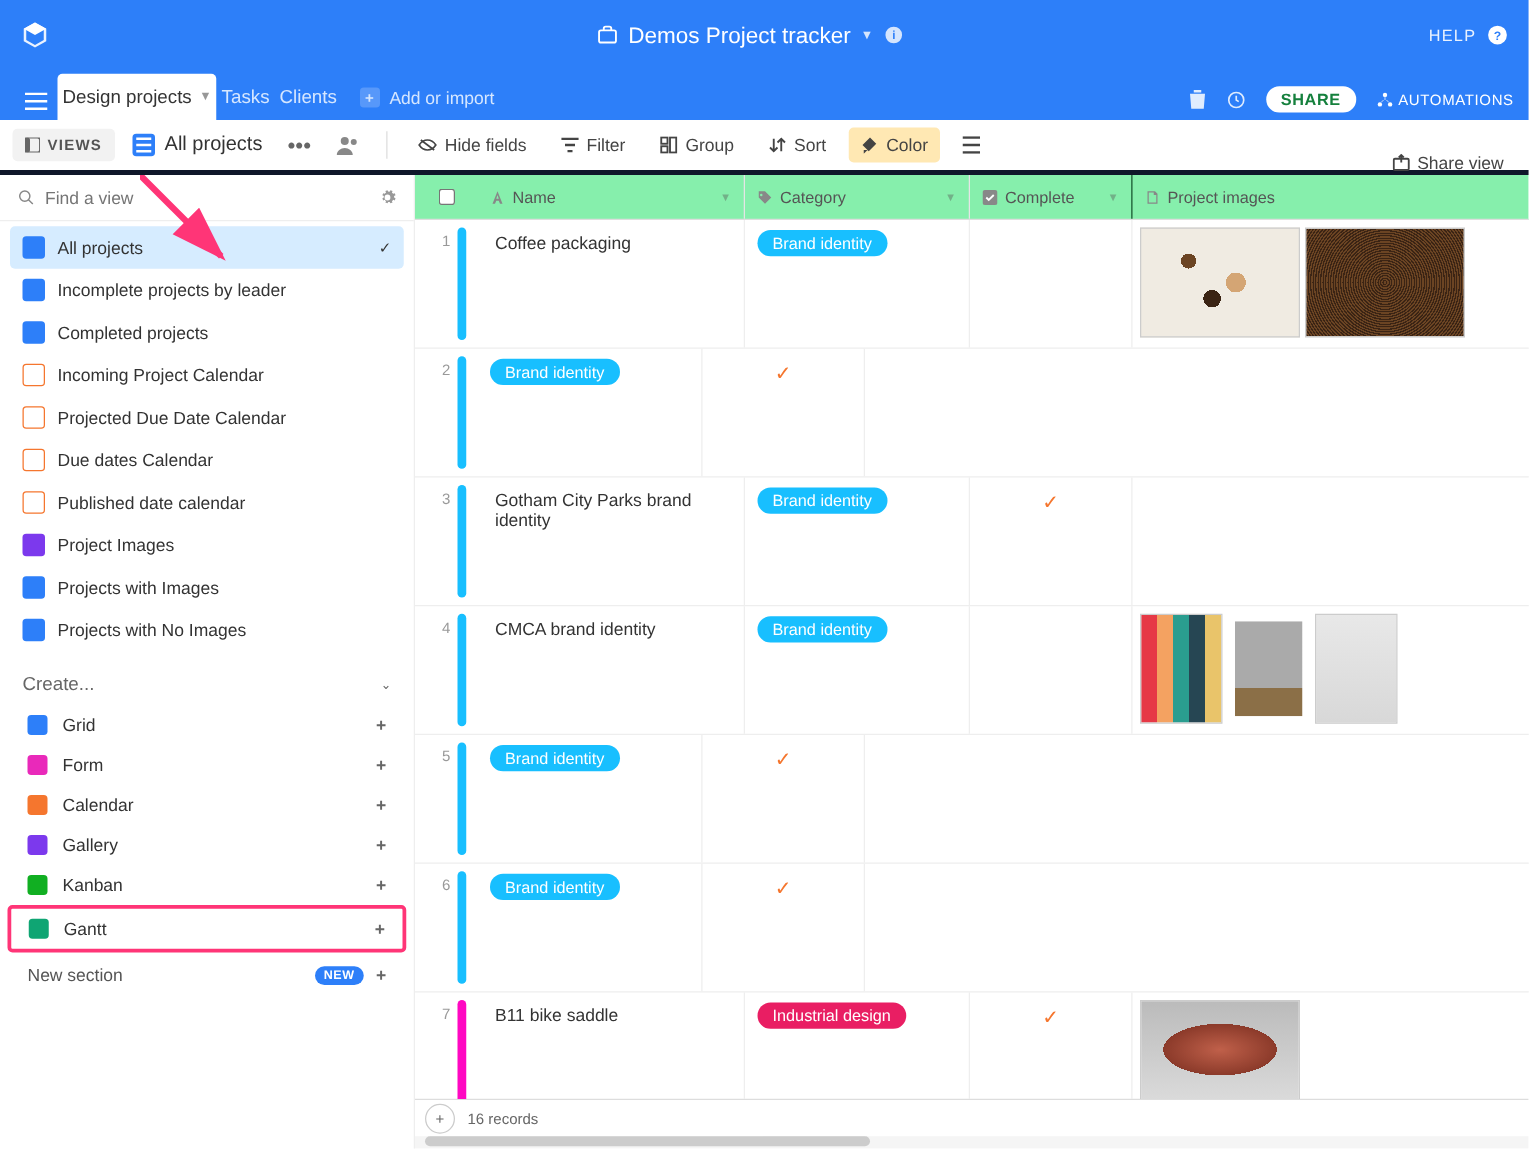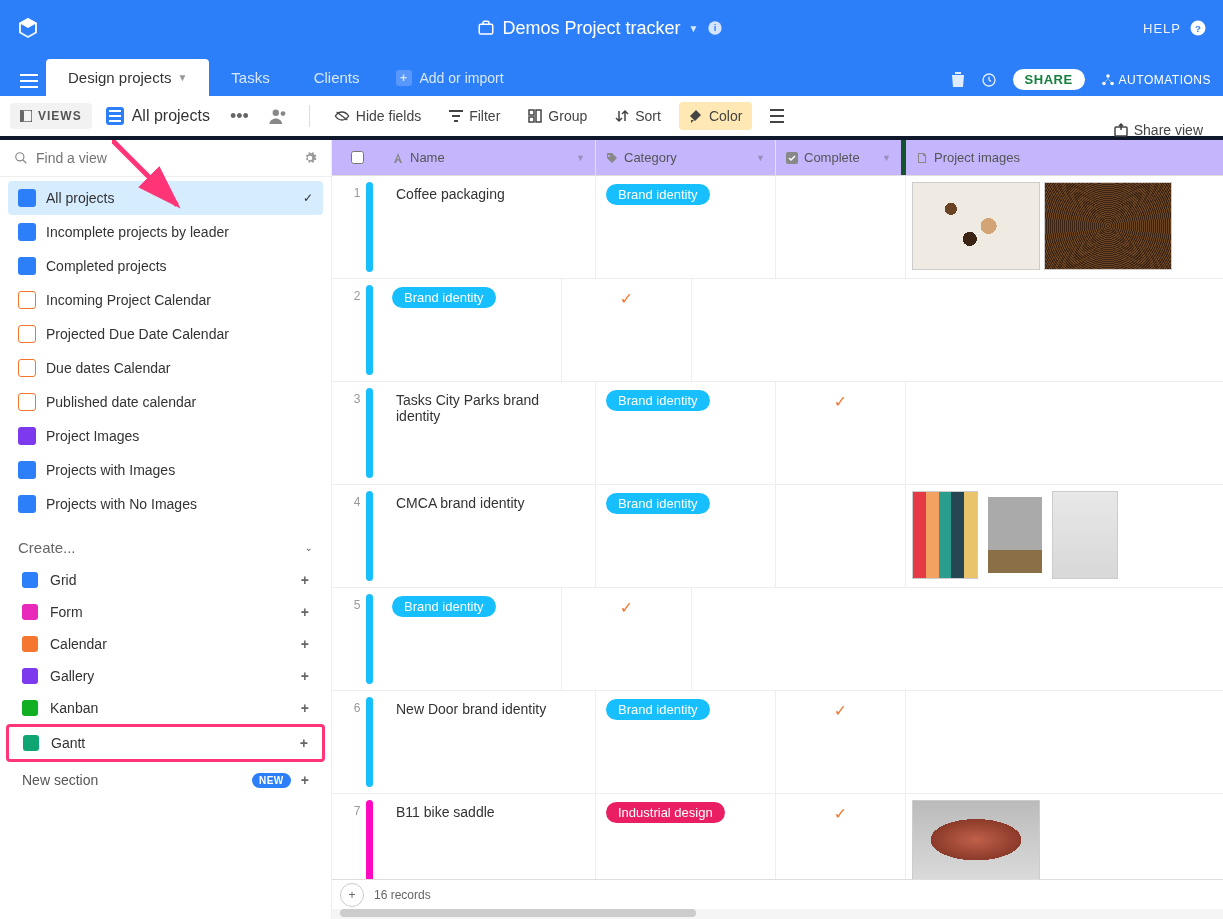--- a/index.html
+++ b/index.html
@@ -9,21 +9,21 @@
 .header { background: #2d7ff9; height: 56px; display: flex; align-items: center; padding: 0 16px; color: #fff; }
 .header-left { width: 40px; }
 .cube-logo { width: 24px; height: 24px; }
 .header-center { flex: 1; display: flex; align-items: center; justify-content: center; gap: 8px; font-size: 18px; font-weight: 500; }
 .header-right { display: flex; align-items: center; gap: 8px; font-size: 13px; }
 .help-link { opacity: .9; letter-spacing: 1px; }
 
 
 .tabs-bar { background: #2d7ff9; height: 40px; display: flex; align-items: flex-end; padding: 0 12px; color: #fff; }
 .hamburger { color: #fff; padding: 8px; cursor: pointer; }
-.tab { padding: 10px 22px; cursor: pointer; color: #d6e7ff; display: flex; align-items: center; gap: 6px; font-size: 15px; }
+.tab { padding: 10px 4px; cursor: pointer; color: #d6e7ff; display: flex; align-items: center; gap: 6px; font-size: 15px; }
 .tab.active { background: #fff; color: #333; border-radius: 4px 4px 0 0; }
 .tab.active .chev { opacity:.5; }
 .chev { font-size:10px; }
 .add-import { padding: 10px 14px; color: #d6e7ff; cursor: pointer; display: flex; align-items: center; gap: 8px; }
 .tabs-right { margin-left:auto; display:flex; align-items:center; gap:16px; padding-bottom:6px;}
 .tabs-right .ic { opacity:.85; cursor:pointer; }
 .share-btn { background:#fff; color:#15803d; font-weight:600; font-size:13px; border-radius:12px; padding:3px 12px; letter-spacing:.5px; cursor:pointer;}
 .automations { display:flex; align-items:flex-start; gap:4px; font-size:12px; letter-spacing:.5px; cursor:pointer;}
 
 
@@ -62,25 +62,25 @@
 .cicon.blue{background:#2d7ff9}.cicon.pink{background:#e929ba}.cicon.orange{background:#f5762e}.cicon.purple{background:#7c39ed}.cicon.green{background:#11af22}.cicon.teal{background:#0fa573}
 .newsection{display:flex;align-items:center;padding:10px 22px;color:#555;cursor:pointer;gap:10px;}
 .new-badge{background:#2d7ff9;color:#fff;font-size:10px;font-weight:600;padding:2px 7px;border-radius:9px;letter-spacing:.5px;}
 .newsection .plus{color:#666;font-weight:bold;}
 
 .pink-arrow{position:absolute;left:112px;top:0;z-index:5;pointer-events:none;}
 .gantt-highlight{border:3px solid #ff3577;border-radius:4px;margin:0 -2px;}
 
 
 .grid-area{flex:1;display:flex;flex-direction:column;overflow:hidden;}
-.gridhead{display:flex;background:#c4b5fd;border-bottom:1px solid #ddd;height:36px;align-items:center;font-size:13px;color:#555;}
+.gridhead{display:flex;background:#86efac;border-bottom:1px solid #ddd;height:36px;align-items:center;font-size:13px;color:#555;}
 .col-check{width:50px;display:flex;align-items:center;justify-content:center;}
 .col-name{width:214px;padding:0 10px;display:flex;align-items:center;gap:6px;border-right:1px solid #e5e5e5;height:100%;}
 .col-cat{width:180px;padding:0 10px;display:flex;align-items:center;gap:6px;border-right:1px solid #e5e5e5;height:100%;}
-.col-comp{width:130px;padding:0 10px;display:flex;align-items:center;gap:6px;border-right:5px solid #14532d;height:100%;}
+.col-comp{width:130px;padding:0 10px;display:flex;align-items:center;gap:6px;border-right:1px solid #14532d;height:100%;}
 .col-img{flex:1;padding:0 10px;display:flex;align-items:center;gap:6px;height:100%;}
 .dd{margin-left:auto;opacity:.4;font-size:9px;}
 
 .gridbody{flex:1;overflow-y:auto;}
 .row{display:flex;border-bottom:1px solid #eee;min-height:103px;}
 .row .num{width:50px;display:flex;align-items:flex-start;justify-content:center;padding-top:10px;color:#999;font-size:12px;position:relative;}
 .row .bar{position:absolute;left:34px;top:6px;bottom:6px;width:7px;border-radius:4px;}
 .bar.cyan{background:#18bfff}.bar.pinkb{background:#ff08c2}
 .cell-name{width:214px;padding:10px 14px;border-right:1px solid #eee;font-size:14px;}
 .cell-cat{width:180px;padding:8px 10px;border-right:1px solid #eee;}
@@ -417,21 +417,21 @@
         <div class="row">
     <div class="num">2<div class="bar cyan"></div></div>
     <div class="cell-cat"><span class="tag brand">Brand identity</span></div>
     <div class="cell-comp">
             <span class="checkmk">✓</span>
           </div>
     <div class="cell-img"></div>
         </div>
         <div class="row">
     <div class="num">3<div class="bar cyan"></div></div>
-    <div class="cell-name">Tasks City Parks brand identity</div>
+    <div class="cell-name">Gotham City Parks brand identity</div>
     <div class="cell-cat"><span class="tag brand">Brand identity</span></div>
     <div class="cell-comp">
             <span class="checkmk">✓</span>
           </div>
     <div class="cell-img"></div>
         </div>
         <div class="row">
     <div class="num">4<div class="bar cyan"></div></div>
     <div class="cell-name">CMCA brand identity</div>
     <div class="cell-cat"><span class="tag brand">Brand identity</span></div>
@@ -445,21 +445,20 @@
         <div class="row">
     <div class="num">5<div class="bar cyan"></div></div>
     <div class="cell-cat"><span class="tag brand">Brand identity</span></div>
     <div class="cell-comp">
             <span class="checkmk">✓</span>
           </div>
     <div class="cell-img"></div>
         </div>
         <div class="row">
     <div class="num">6<div class="bar cyan"></div></div>
-    <div class="cell-name">New Door brand identity</div>
     <div class="cell-cat"><span class="tag brand">Brand identity</span></div>
     <div class="cell-comp">
             <span class="checkmk">✓</span>
           </div>
     <div class="cell-img"></div>
         </div>
         <div class="row">
     <div class="num">7<div class="bar pinkb"></div></div>
     <div class="cell-name">B11 bike saddle</div>
     <div class="cell-cat"><span class="tag indus">Industrial design</span></div>

